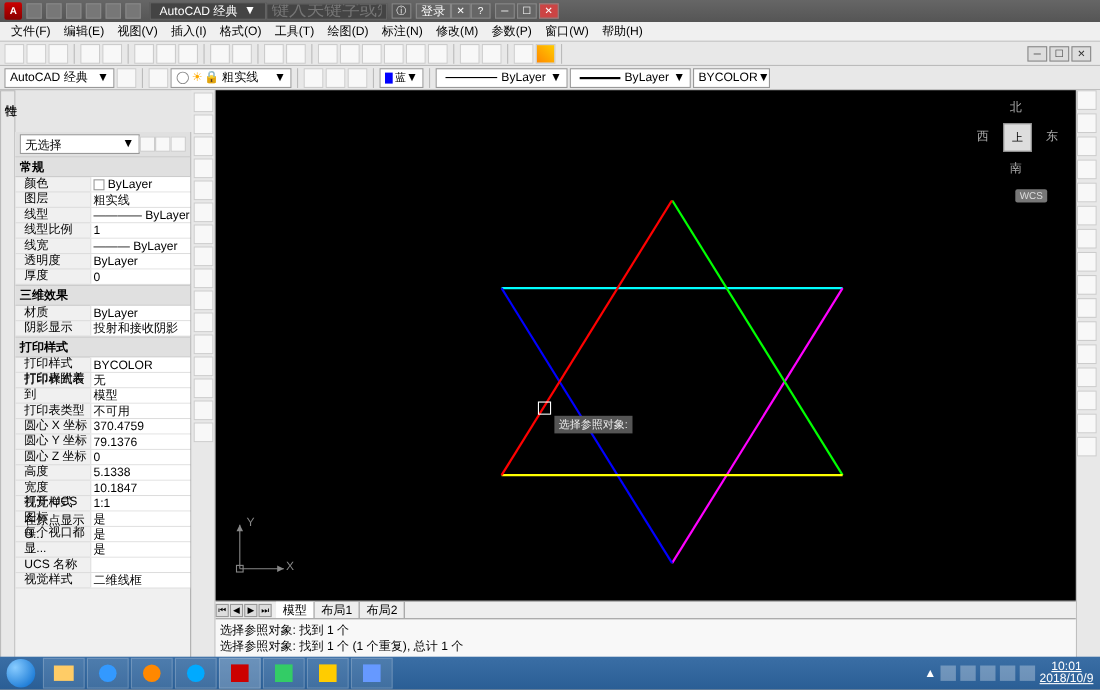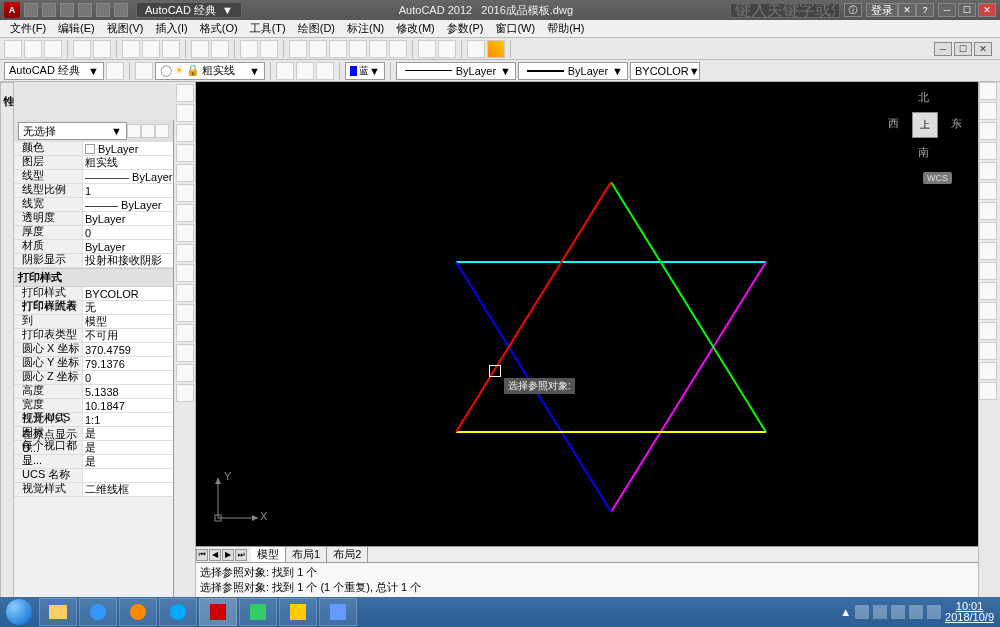--- a/index.html
+++ b/index.html
@@ -62,23 +62,20 @@
     <div class="qat-btn"></div>
     <div class="qat-btn"></div>
     <div class="qat-btn"></div>
     <div class="qat-btn"></div>
     <div class="qat-btn"></div>
   </div>
   <div class="workspace-sel">
     <span>AutoCAD 经典</span>
       <span style="margin-left:6px;">▼</span>
   </div>
-  <div class="title-text">
-    <span>AutoCAD 2012</span>&nbsp;&nbsp;&nbsp;<span>2016成品模板.dwg</span>
-  </div>
   <input class="search-box" placeholder="键入关键字或短语" style="">
   <div class="winbtn" style="margin:0 4px;background:#555;">ⓘ</div>
   <div class="winbtn" style="width:auto;padding:0 4px;">
       <span>登录</span>
     </div>
   <div class="winbtn">✕</div>
   <div class="winbtn">?</div>
   <div class="winbtns">
     <div class="winbtn">─</div>
     <div class="winbtn">☐</div>
@@ -186,20 +183,21 @@
     <div class="prop-title">
       <div class="combo" style="flex:1;">
           <span>无选择</span>
           <span style="margin-left:auto;">▼</span>
         </div>
       <div class="tbtn" style="width:14px;height:14px;"></div>
       <div class="tbtn" style="width:14px;height:14px;"></div>
       <div class="tbtn" style="width:14px;height:14px;"></div>
     </div>
     <div id="prop-groups">
+        <div class="prop-header">常规</div>
         <div class="prop-row">
           <div class="lbl">颜色</div>
           <div class="val">
             <span style="width: 10px; height: 10px; background: rgb(255, 255, 255); border: 1px solid rgb(153, 153, 153); margin-right: 3px;"></span>
             <span>ByLayer</span>
           </div>
         </div>
         <div class="prop-row">
           <div class="lbl">图层</div>
           <div class="val">
@@ -229,20 +227,21 @@
           <div class="val">
             <span>ByLayer</span>
           </div>
         </div>
         <div class="prop-row">
           <div class="lbl">厚度</div>
           <div class="val">
             <span>0</span>
           </div>
         </div>
+        <div class="prop-header">三维效果</div>
         <div class="prop-row">
           <div class="lbl">材质</div>
           <div class="val">
             <span>ByLayer</span>
           </div>
         </div>
         <div class="prop-row">
           <div class="lbl">阴影显示</div>
           <div class="val">
             <span>投射和接收阴影</span>

